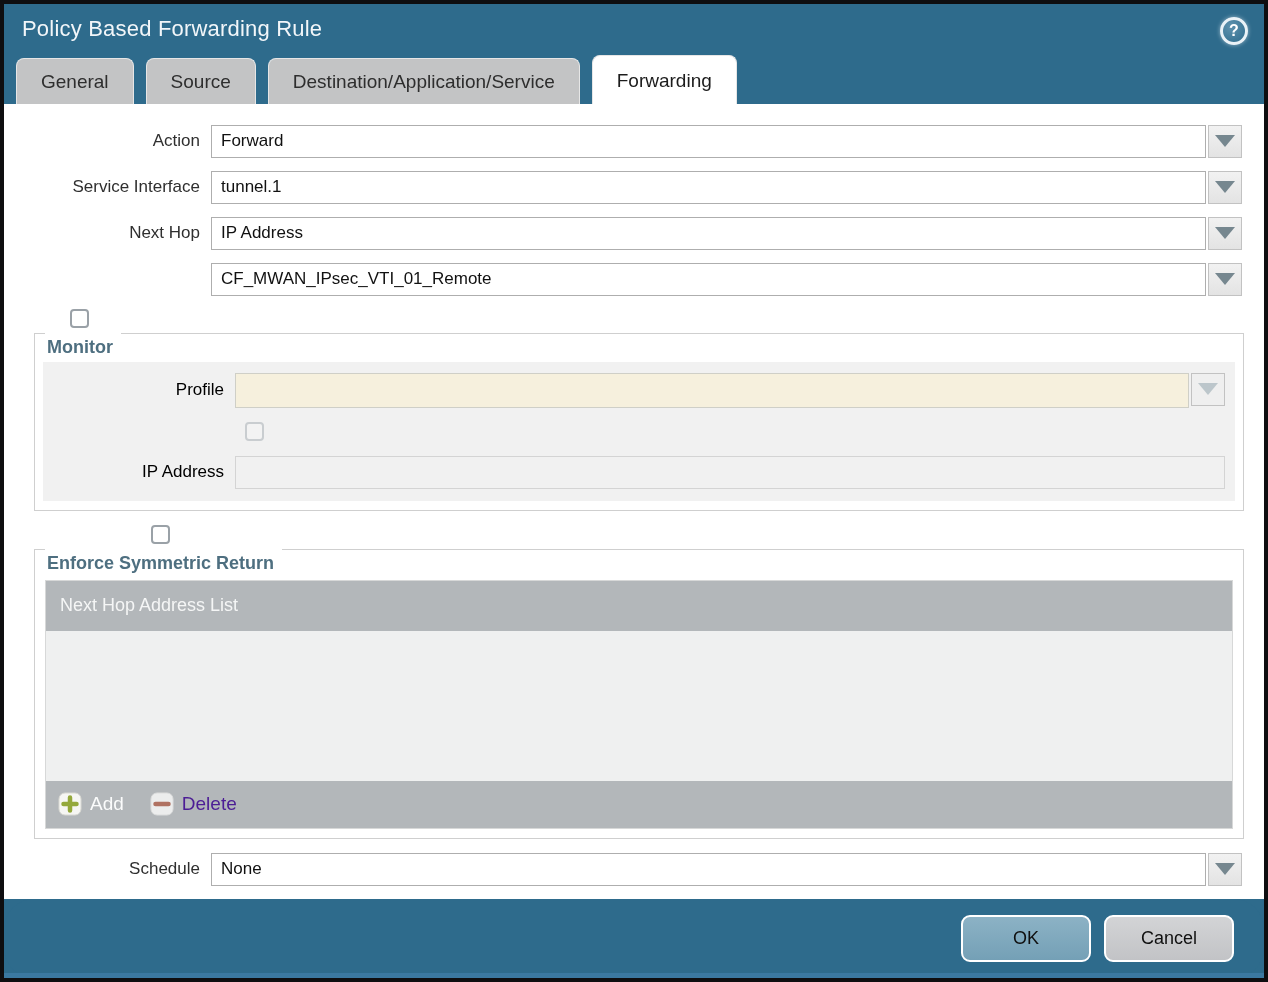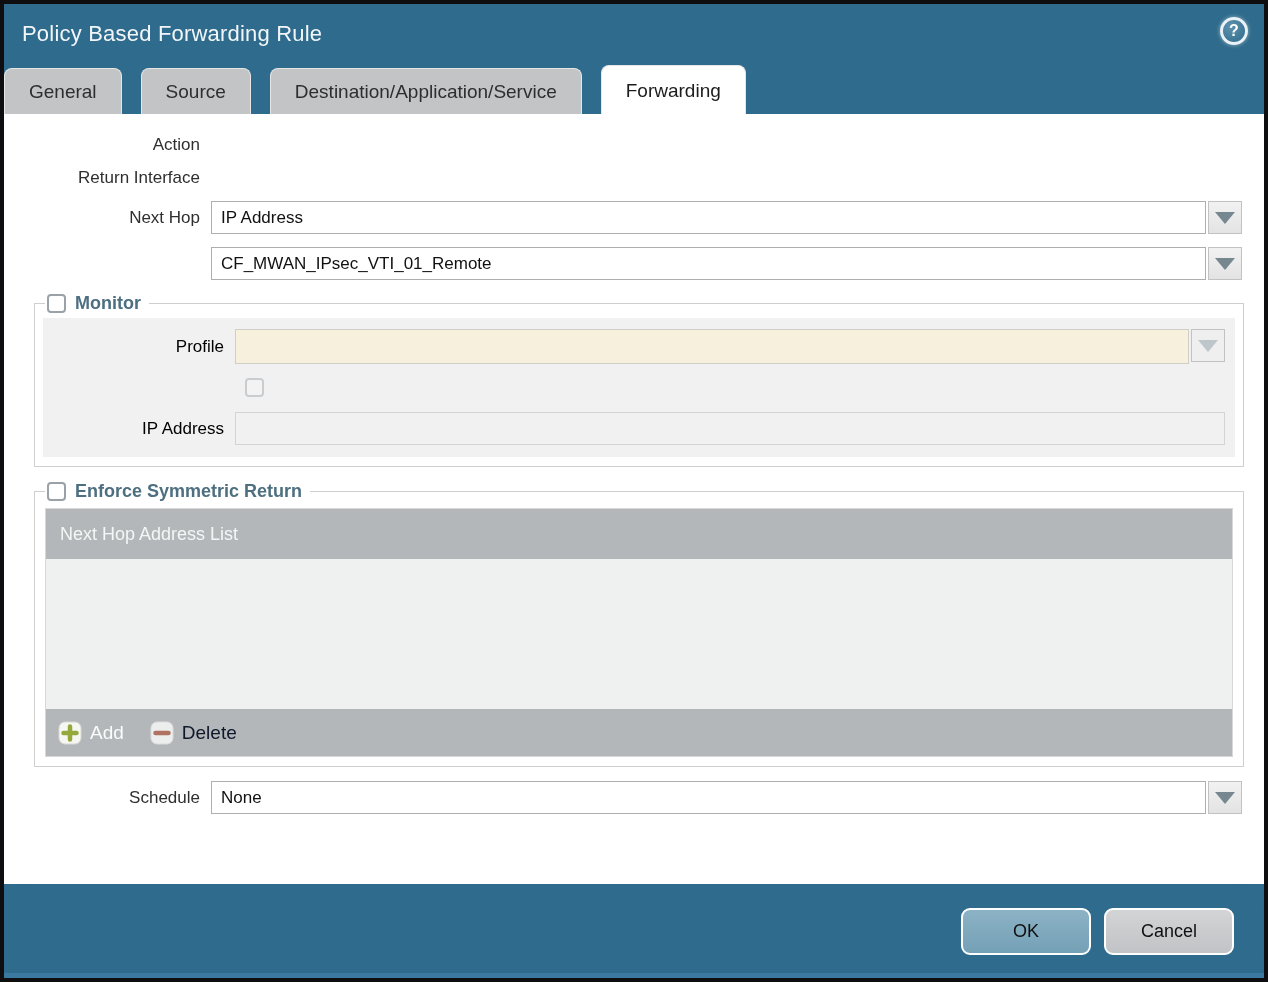--- a/index.html
+++ b/index.html
@@ -14,21 +14,21 @@
   .titlebar { height:60px; display:flex; align-items:center; padding:0 18px; position:relative; }
   .titlebar .title { color:#f2f6f9; font-size:22px; letter-spacing:.2px; }
   .help-icon {
     position:absolute; right:16px; top:13px; width:28px; height:28px;
     border:3px solid #eaf2f7; border-radius:50%; color:#fff; font-weight:bold;
     font-size:16px; display:flex; align-items:center; justify-content:center;
     background:radial-gradient(circle at 35% 30%, #5e92ae, #2e6b8c); cursor:pointer;
     box-shadow:0 0 4px rgba(255,255,255,.5);
   }
   
-  .tabs { display:flex; align-items:flex-end; padding-left:0; gap:19px; height:50px; }
+  .tabs { display:flex; align-items:flex-end; padding-left:12px; gap:12px; height:50px; }
   .tab {
     background:#c3c4c5; color:#2e2e2e; font-size:19px;
     padding:0 24px; height:46px; line-height:46px;
     border-radius:8px 8px 0 0; border:1px solid #e6e6e6; border-bottom:none;
     cursor:pointer; white-space:nowrap;
   }
   .tab.active { background:#ffffff; color:#1c1c1c; height:49px; line-height:49px; }
   
   .content { background:#fff; flex:1; padding:21px 0 0 0; position:relative; }
   .frow { display:flex; align-items:center; margin:0 22px 13px 0; }
@@ -42,21 +42,21 @@
     width:34px; height:33px; margin-left:2px; background:linear-gradient(#f2f2f2,#e3e3e3);
     border:1px solid #c2c2c2; display:flex; align-items:center; justify-content:center; cursor:pointer; flex:none;
   }
   .dd-arrow { width:0; height:0; border-left:10px solid transparent; border-right:10px solid transparent; border-top:12px solid #76878f; }
   .dd-btn.disabled { background:#efefef; cursor:default; }
   .dd-btn.disabled .dd-arrow { border-top-color:#bcc6cb; }
   
   fieldset {
     border:1px solid #cfcfcf; margin:0 20px 14px 30px; padding:4px 8px 9px 8px; background:#fff;
   }
-  legend { display:flex; align-items:center; gap:9px; padding:0 8px 0 2px; margin-left:2px; }
+  legend { display:flex; align-items:center; gap:9px; padding:0 8px 0 2px; margin-left:2px;flex-direction:column; }
   .legend-text { font-weight:bold; font-size:18px; color:#4e6f80; }
   .checkbox {
     width:19px; height:19px; border:2px solid #9aa1a7; border-radius:4px; background:#fff; cursor:pointer; flex:none;
   }
   .checkbox.disabled { border-color:#c9cdd0; background:#f3f3f3; cursor:default; }
   .panel { background:#f1f1f1; padding:11px 0 12px 0; }
   .prow { display:flex; align-items:center; margin:0 0 11px 0; }
   .prow:last-child { margin-bottom:0; }
   .prow-label { width:192px; text-align:right; padding-right:11px; font-size:17px; color:#000000; flex:none; }
   .input-disabled-beige {
@@ -69,21 +69,21 @@
   .chk-row { display:flex; align-items:center; gap:13px; padding-left:202px; margin:14px 0 15px 0; }
   .chk-row-label { font-size:17px; color:#949799; }
   
   .nh-table { margin:2px 2px 0 2px; border:1px solid #d7d8d8; }
   .nh-header { height:50px; background:#b3b7ba; color:#f5f6f6; font-size:18px; display:flex; align-items:center; padding-left:14px; }
   .nh-body { height:150px; background:#eff0f0; }
   .nh-footer { height:47px; background:#b3b7ba; display:flex; align-items:center; padding-left:12px; gap:26px; }
   .tbl-btn { display:flex; align-items:center; gap:8px; background:none; border:none; cursor:pointer; font-family:inherit; }
   .tbl-btn span { font-size:19px; color:#fbfcfc; }
   .tbl-btn.disabled { cursor:default; }
-  .tbl-btn.disabled span { color:#0f172a; }
+  .tbl-btn.disabled span { color:#4c1d95; }
   
   .footer { height:94px; background:#2e6b8c; display:flex; align-items:center; justify-content:flex-end; gap:13px; padding-right:30px; position:relative;border-radius:30px; }
   .btn {
     width:130px; height:47px; border-radius:9px; border:2px solid #fff;
     font-size:18px; color:#101010; cursor:pointer; font-family:inherit;
   }
   .btn-ok { background:linear-gradient(#8cb2c5,#74a0b6); }
   .btn-cancel { background:linear-gradient(#d3d4d6,#c2c3c6); }
   .bottom-strip { position:absolute; left:0; right:0; bottom:0; height:5px; background:#3b79a1; }
 </style>
@@ -101,24 +101,36 @@
     <div class="tab">General</div>
     <div class="tab">Source</div>
     <div class="tab">Destination/Application/Service</div>
     <div class="tab active">Forwarding</div>
   </div>
 
   <div class="content">
 
     <div class="frow">
       <div class="frow-label">Action</div>
-    </div>
-
-    <div class="frow">
-      <div class="frow-label">Return Interface</div>
+      <div class="combo">
+        <div class="combo-value">Forward</div>
+        <div class="dd-btn">
+            <span class="dd-arrow"></span>
+          </div>
+      </div>
+    </div>
+
+    <div class="frow">
+      <div class="frow-label">Service Interface</div>
+      <div class="combo">
+        <div class="combo-value">tunnel.1</div>
+        <div class="dd-btn">
+            <span class="dd-arrow"></span>
+          </div>
+      </div>
     </div>
 
     <div class="frow">
       <div class="frow-label">Next Hop</div>
       <div class="combo">
         <div class="combo-value">IP Address</div>
         <div class="dd-btn">
             <span class="dd-arrow"></span>
           </div>
       </div>

